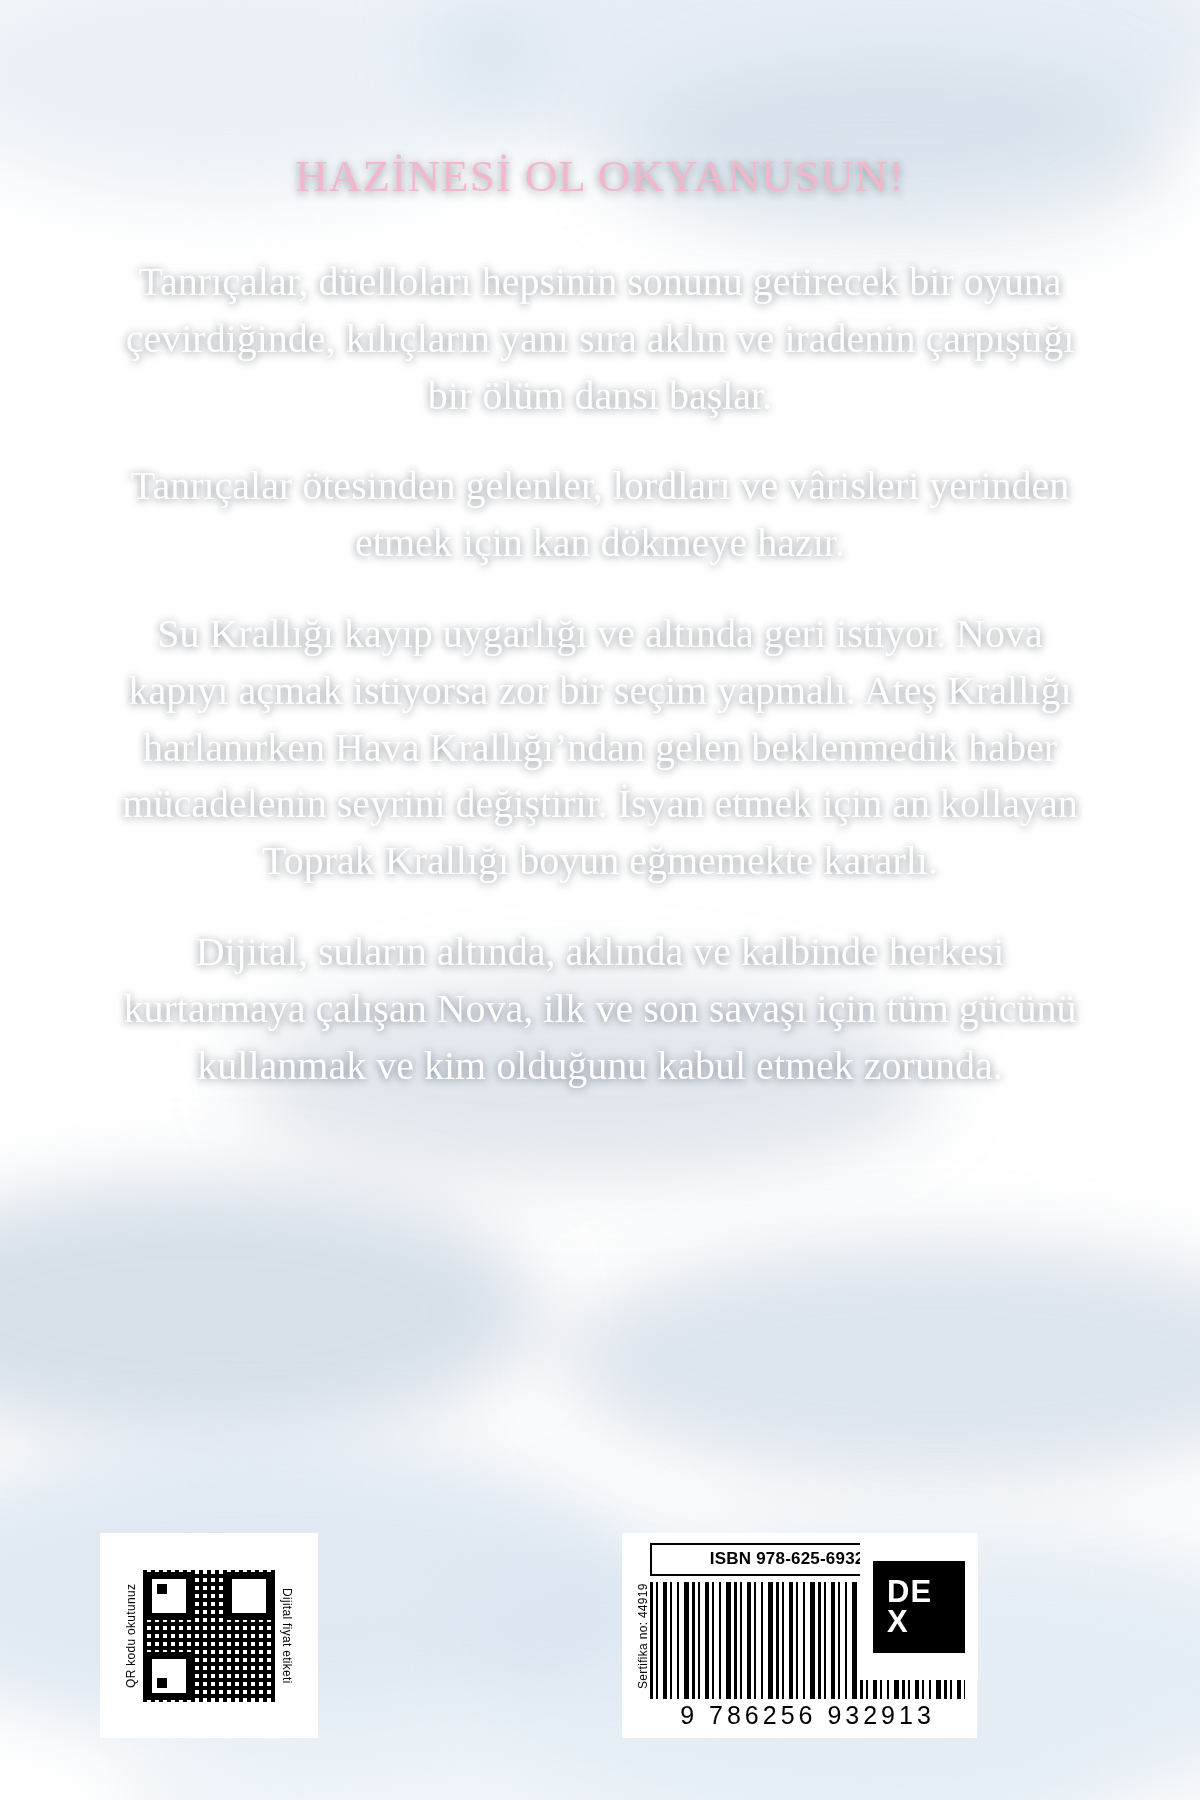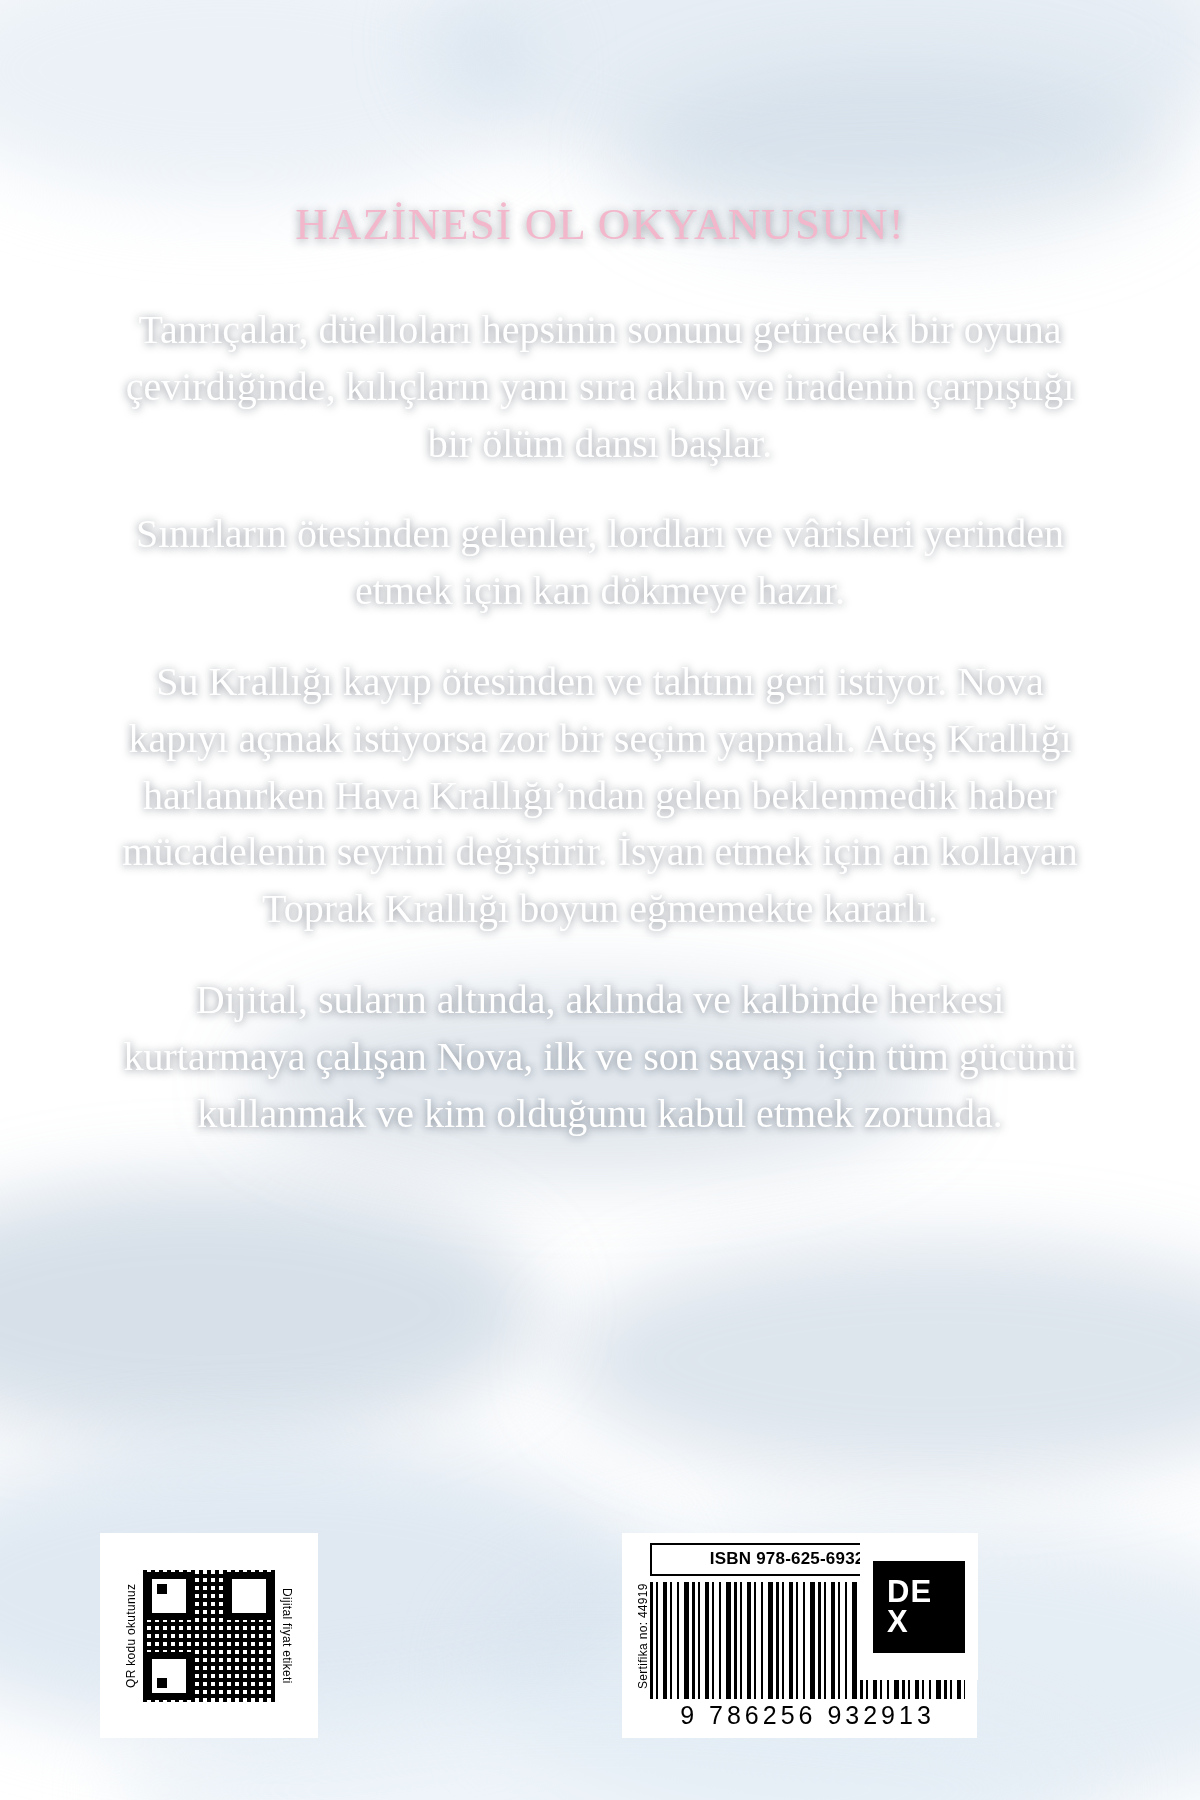--- a/index.html
+++ b/index.html
@@ -60,21 +60,20 @@
   .c9 { left: 240px;  top: 980px;  width: 700px; height: 200px; background: rgba(120,145,172,0.22); }
 
   .blurb {
     position: absolute;
     left: 0;
     top: 150px;
     width: 1200px;
     text-align: center;
     padding: 0 110px;
     box-sizing: border-box;
-    margin-top: 48px;
   }
 
   .headline {
     font-family: "Liberation Serif", serif;
     font-size: 45px;
     letter-spacing: 1.2px;
     color: #f3b7cb;
     margin: 0 0 52px 0;
     font-weight: 400;
     text-shadow: 0 2px 10px rgba(20,30,45,0.45);
@@ -251,22 +250,22 @@
   <div class="cloud c9"></div>
   <div class="cloud c4"></div>
   <div class="cloud c5"></div>
   <div class="cloud c6"></div>
   <div class="cloud c7"></div>
   <div class="cloud c8"></div>
 
   <div class="blurb">
     <h1 class="headline">HAZİNESİ OL OKYANUSUN!</h1>
     <p class="para">Tanrıçalar, düelloları hepsinin sonunu getirecek bir oyuna çevirdiğinde, kılıçların yanı sıra aklın ve iradenin çarpıştığı bir ölüm dansı başlar.</p>
-    <p class="para">Sınırların ötesinden gelenler, lordları ve vârisleri yerinden etmek için kan dökmeye hazır.</p>
-    <p class="para">Su Krallığı kayıp ötesinden ve tahtını geri istiyor. Nova kapıyı açmak istiyorsa zor bir seçim yapmalı. Ateş Krallığı harlanırken Hava Krallığı’ndan gelen beklenmedik haber mücadelenin seyrini değiştirir. İsyan etmek için an kollayan Toprak Krallığı boyun eğmemekte kararlı.</p>
+    <p class="para">Tanrıçalar ötesinden gelenler, lordları ve vârisleri yerinden etmek için kan dökmeye hazır.</p>
+    <p class="para">Su Krallığı kayıp uygarlığı ve altında geri istiyor. Nova kapıyı açmak istiyorsa zor bir seçim yapmalı. Ateş Krallığı harlanırken Hava Krallığı’ndan gelen beklenmedik haber mücadelenin seyrini değiştirir. İsyan etmek için an kollayan Toprak Krallığı boyun eğmemekte kararlı.</p>
     <p class="para">Dijital, suların altında, aklında ve kalbinde herkesi kurtarmaya çalışan Nova, ilk ve son savaşı için tüm gücünü kullanmak ve kim olduğunu kabul etmek zorunda.</p>
   </div>
 
   <div class="qr-block">
     <div class="qr-side-text">QR kodu okutunuz</div>
     <div class="qr-code">
       <div class="qr-finder"></div>
       <div class="qr-inner-dot" style="left:14px; top:14px;"></div>
       <div class="qr-inner-dot" style="right:14px; top:14px;"></div>
       <div class="qr-inner-dot" style="left:14px; bottom:14px;"></div>

